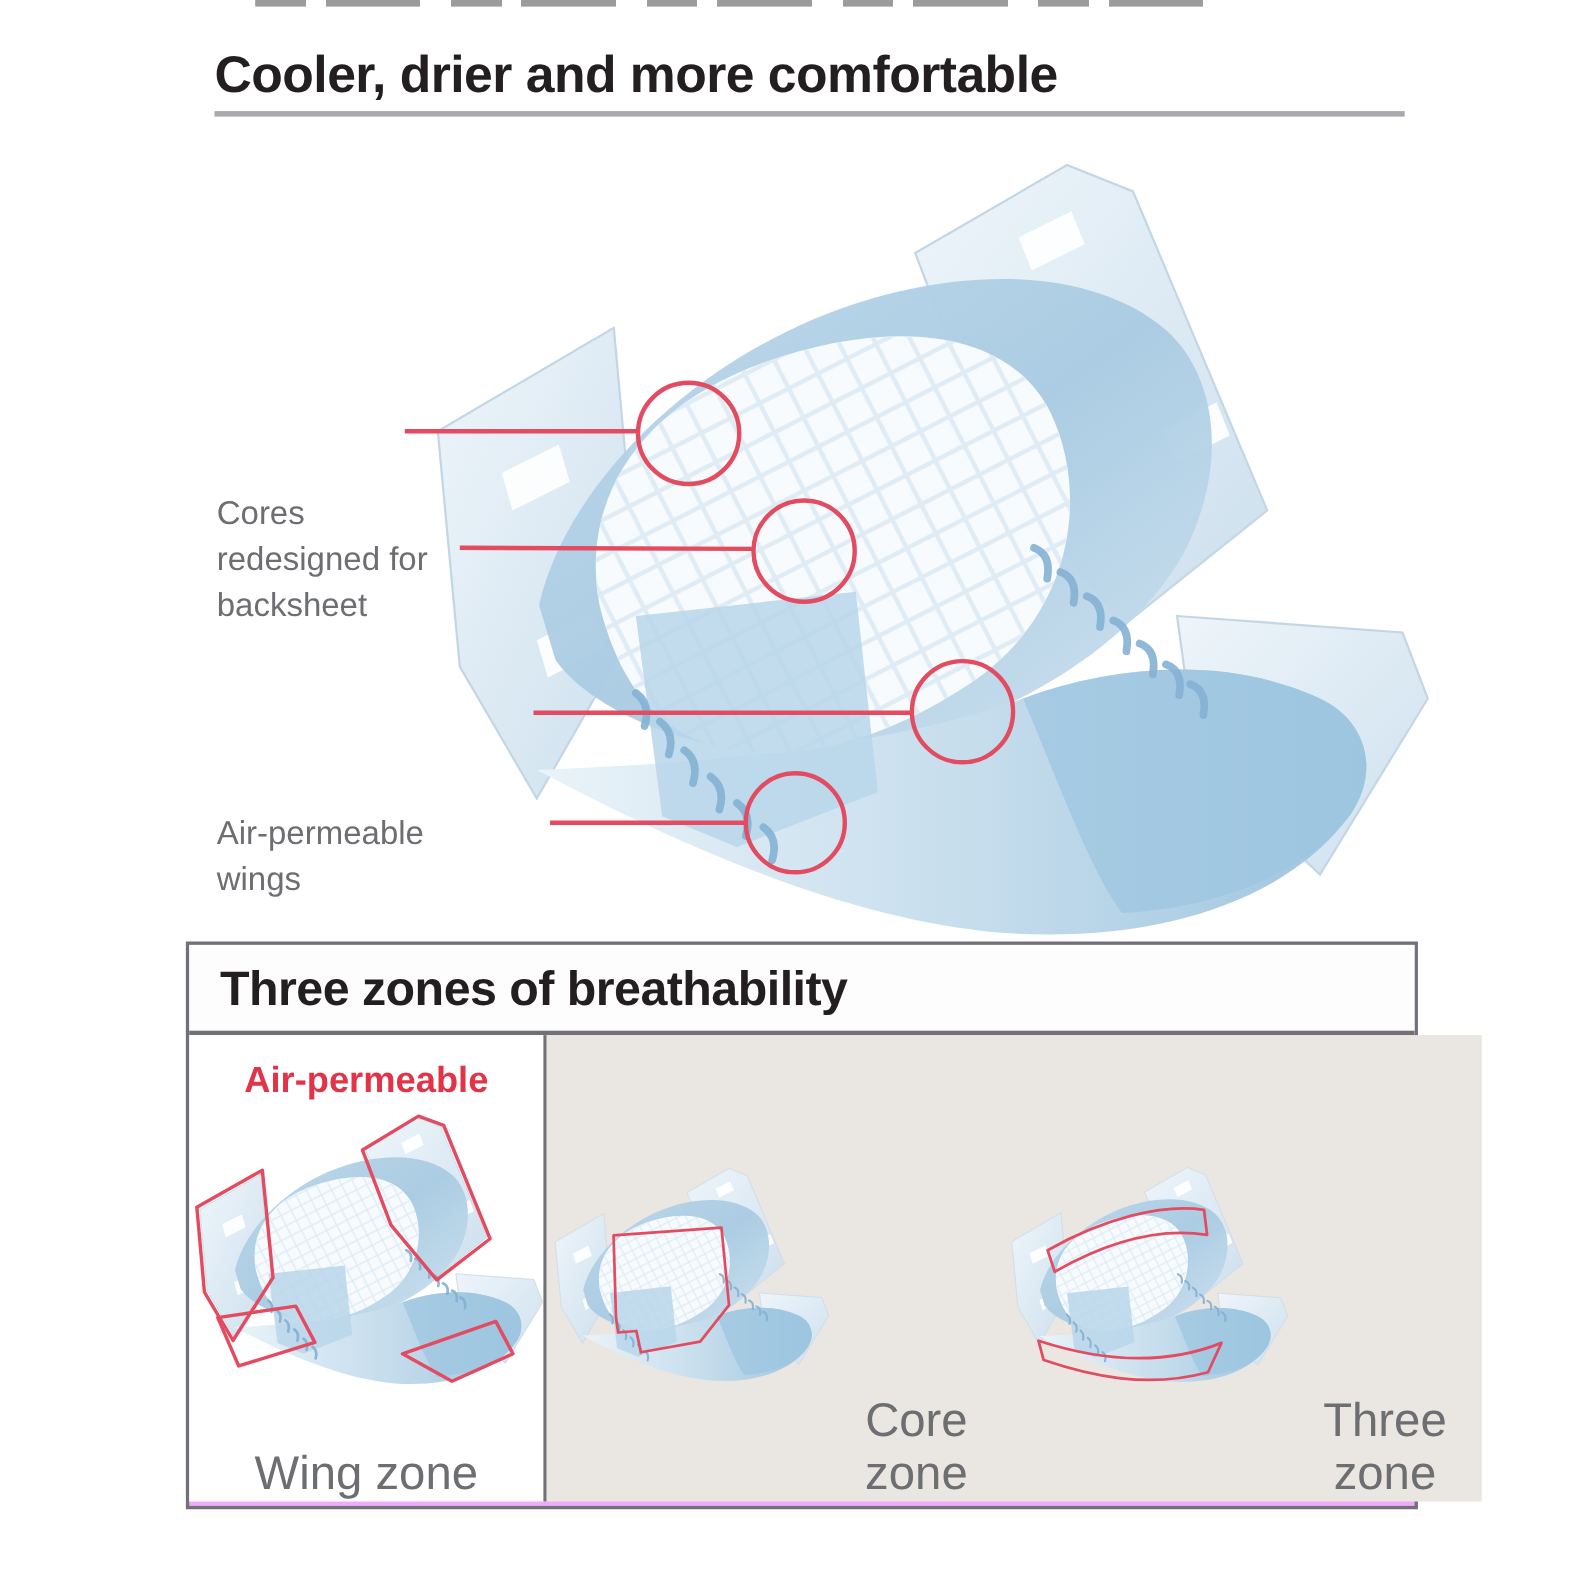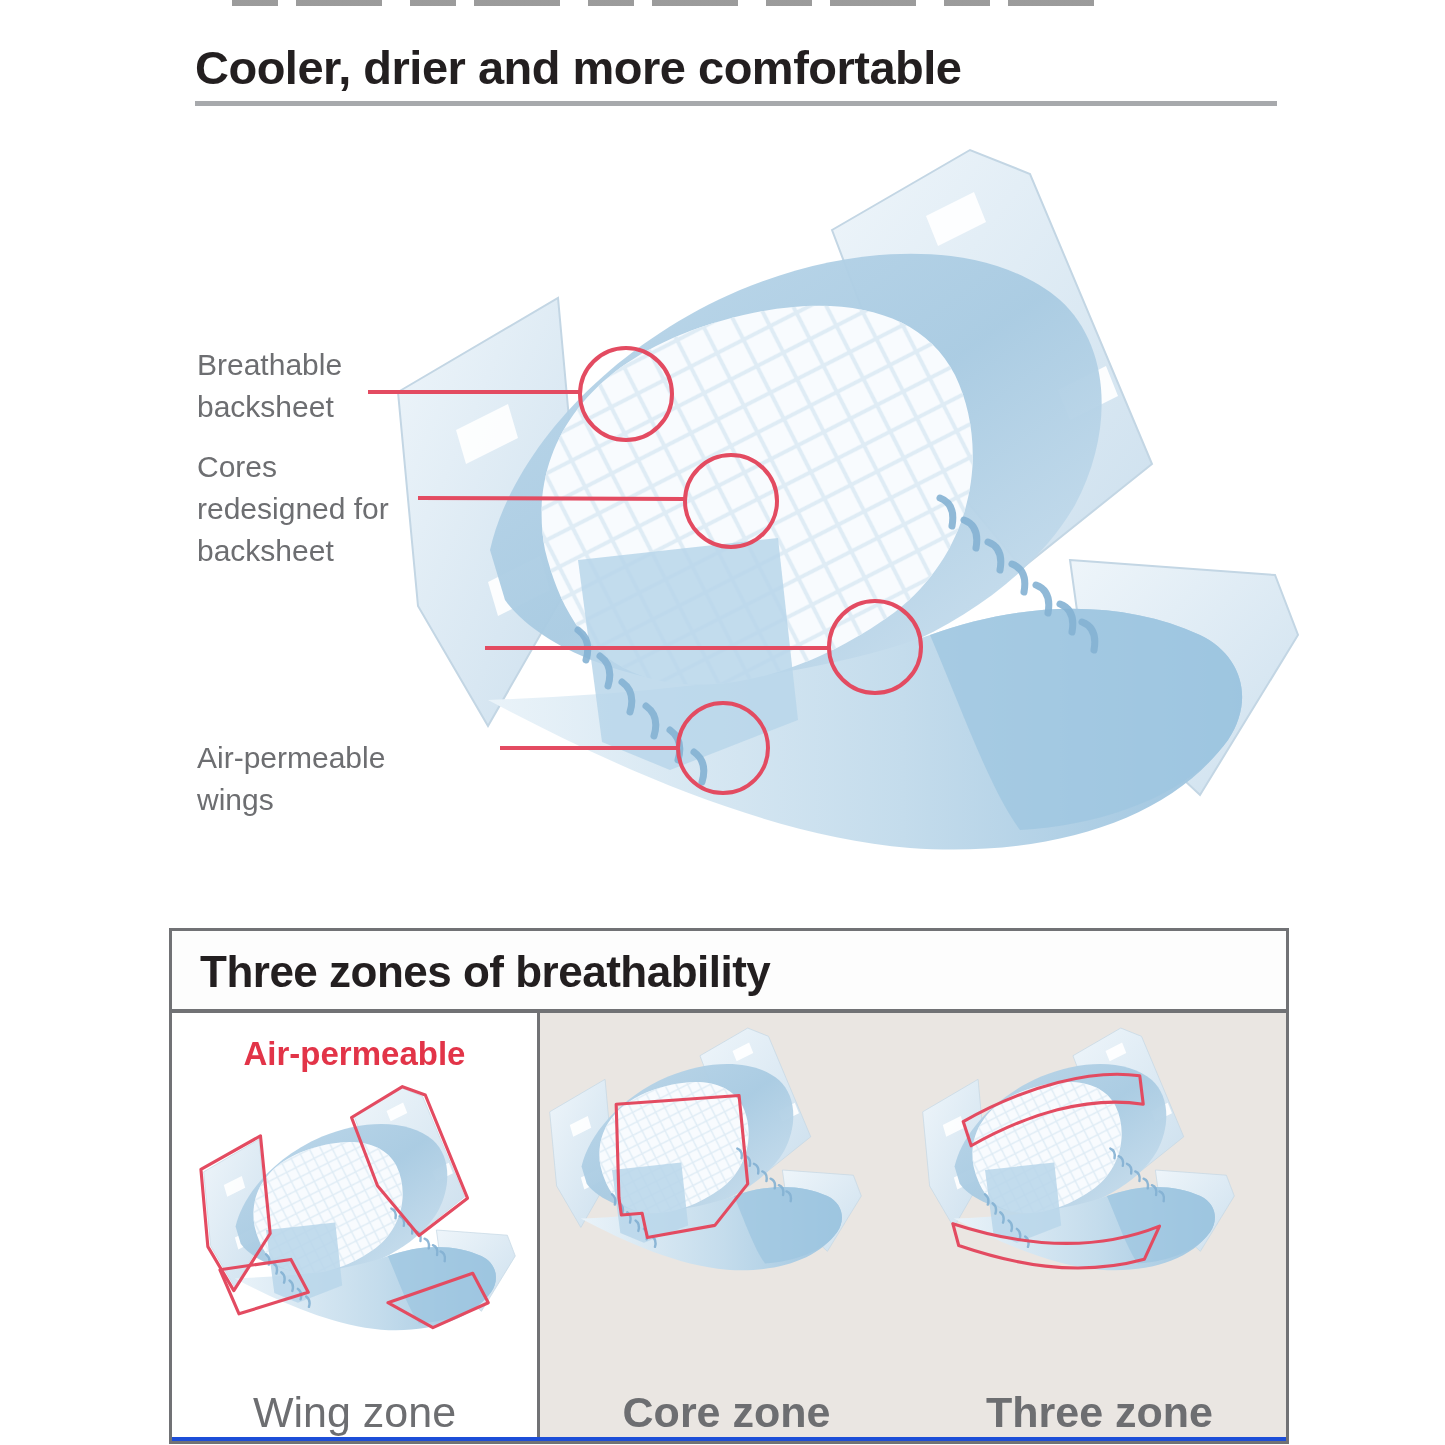--- a/index.html
+++ b/index.html
@@ -26,33 +26,33 @@
   .main-art{position:absolute;left:370px;top:130px;width:930px;height:730px;}
   .annot{position:absolute;left:0;top:0;width:1445px;height:900px;pointer-events:none;}
   .annot line{stroke:var(--accent);stroke-width:4;}
   .annot circle{stroke:var(--accent);stroke-width:4;fill:none;}
 
   .callout{position:absolute;left:197px;font-size:30px;line-height:42px;color:var(--label-gray);
     white-space:pre-line;}
   .c1{top:344px;} .c2{top:446px;} .c3{top:589px;} .c4{top:737px;}
 
   
-  .zones{position:absolute;left:169px;top:928px;width:1120px;height:516px;
-    border:3px solid var(--border-gray);background:#1d4ed8;}
+  .zones{position:absolute;left:169px;top:856px;width:1120px;height:516px;
+    border:3px solid var(--border-gray);background:#f0abfc;}
   .zones-title{height:82px;line-height:82px;padding-left:28px;font-size:44px;font-weight:700;
     letter-spacing:-0.5px;color:var(--ink);border-bottom:4px solid var(--border-gray);background:#fdfdfd;}
   .zones-body{display:flex;height:424px;}
   .zone-col{display:flex;flex-direction:column;align-items:center;}
   .zone-col.left{width:368px;background:#ffffff;border-right:3px solid var(--border-gray);}
   .zone-col.right{flex:1;background:var(--panel-bg);}
   .zone-head{margin-top:22px;font-size:33px;font-weight:700;color:var(--heading-red);text-align:center;}
   .mini{width:322px;height:253px;margin-top:8px;}
   .caption{margin-top:auto;margin-bottom:0;font-size:43px;color:var(--label-gray);text-align:center;}
   .fig-row{display:flex;width:100%;flex:1;}
-  .fig-row figure{flex:1;display:flex;flex-direction:column;font-weight:bold;}
+  .fig-row figure{flex:1;display:flex;flex-direction:row;align-items:center;}
   .ov{fill:none;stroke:var(--accent);stroke-width:9;stroke-linejoin:round;}
   .defs-svg{position:absolute;width:0;height:0;}
 </style>
 </head>
 <body>
 
 <div class="page">
 
   <svg class="defs-svg" aria-hidden="true">
     <defs>
@@ -116,22 +116,20 @@
     <line x1="368" y1="392" x2="581" y2="392"></line>
     <circle cx="626" cy="394" r="46"></circle>
     <line x1="418" y1="498" x2="686" y2="499"></line>
     <circle cx="731" cy="501" r="46"></circle>
     <line x1="485" y1="648" x2="830" y2="648"></line>
     <circle cx="875" cy="647" r="46"></circle>
     <line x1="500" y1="748" x2="679" y2="748"></line>
     <circle cx="723" cy="748" r="45"></circle>
   </svg>
 
-  <div class="callout c1">Breathable
-backsheet</div>
   <div class="callout c2">Cores
 redesigned for
 backsheet</div>
   <div class="callout c4">Air-permeable
 wings</div>
 
   <section class="zones">
     <h2 class="zones-title">Three zones of breathability</h2>
     <div class="zones-body">
 

